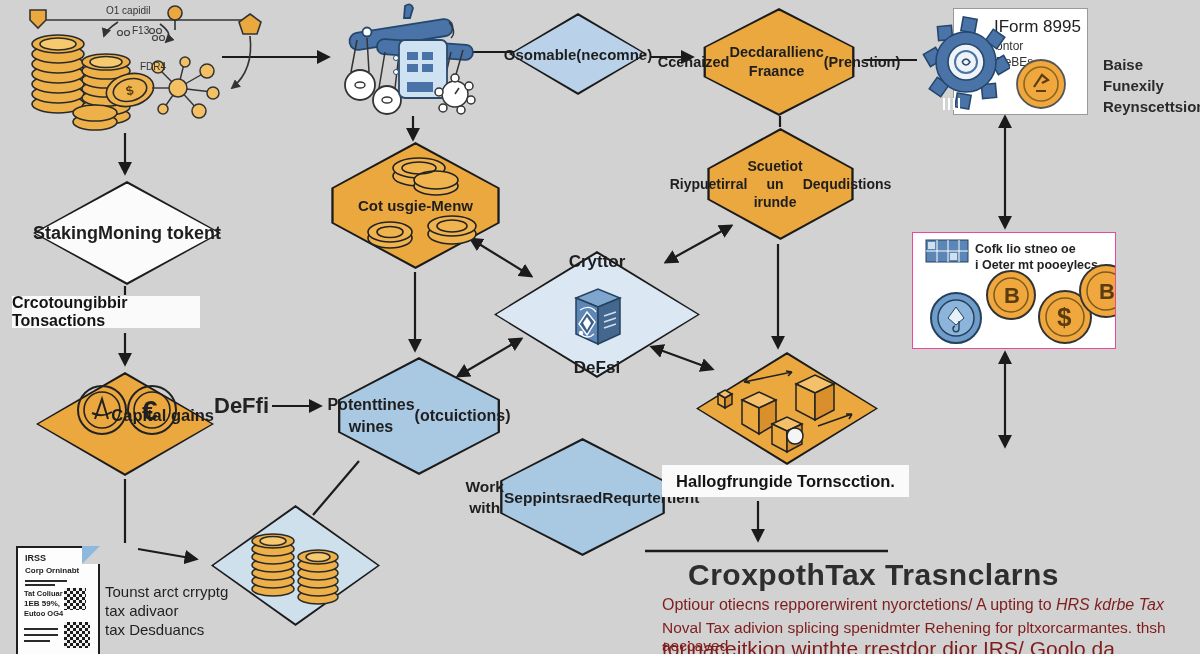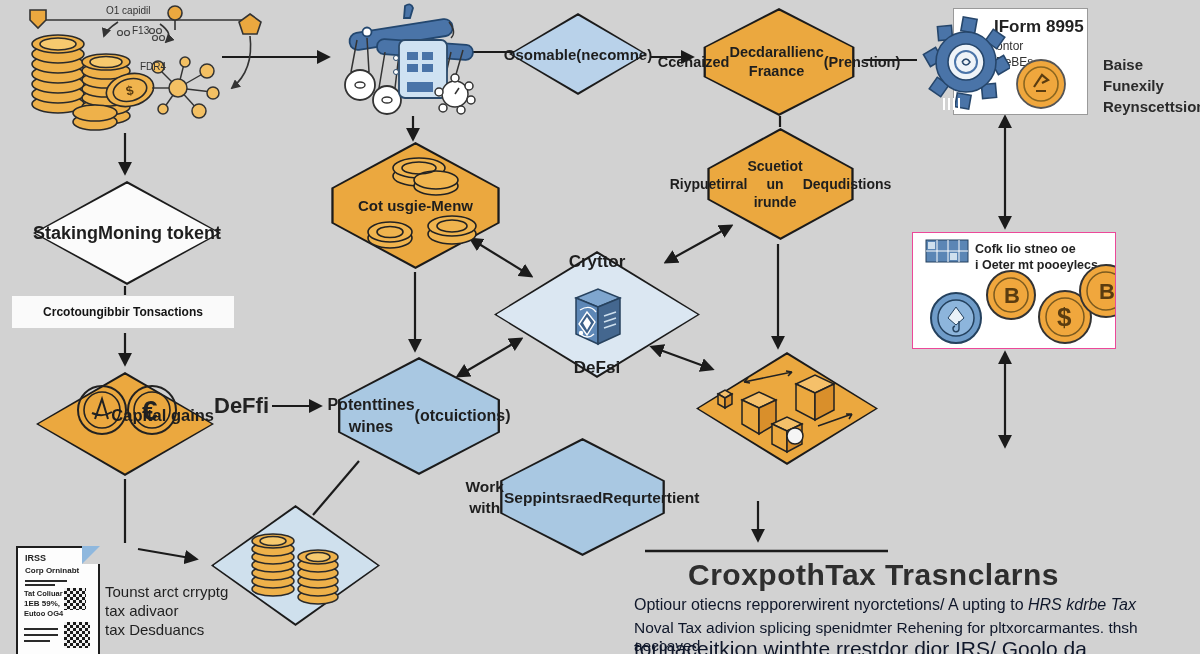--- a/index.html
+++ b/index.html
@@ -16,21 +16,21 @@
   .clip-h .d-edge,.clip-h .d-fill{clip-path:polygon(50% 0%,96% 36%,96% 64%,50% 100%,4% 64%,4% 36%);}
   .d-content{position:absolute;inset:0;display:flex;align-items:center;
              justify-content:center;text-align:center;font-weight:bold;color:#1e1e1e;z-index:2;}
   .f-orange{background:#eba83f;} .f-blue{background:#a9c8e2;} .f-bluel{background:#dbe7f2;}
   .f-white{background:#fbfbfb;} .f-bluepale{background:#cfe0ed;}
   .strip{position:absolute;background:#fafafa;display:flex;align-items:center;justify-content:center;
          font-weight:bold;color:#141414;z-index:4;}
   .card{position:absolute;background:#ffffff;border:1px solid #9a9a9a;z-index:3;}
   .note{position:absolute;font-weight:bold;color:#2b2b2b;line-height:21px;z-index:3;}
   .footer-title{position:absolute;font-size:30px;font-weight:bold;color:#2e2e2e;letter-spacing:.5px;z-index:3;}
-  .fline{position:absolute;color:#0f172a;z-index:3;}
+  .fline{position:absolute;color:#7f1d1d;z-index:3;margin-left:28px;}
   .doc{position:absolute;width:80px;height:106px;background:#fdfdfd;border:2px solid #1e1e1e;z-index:3;}
   .doc .fold{position:absolute;right:-2px;top:-2px;width:0;height:0;
              border-left:18px solid #8fb8de;border-top:18px solid #d2d2d2;transform:rotate(90deg);}
   .doc span{position:absolute;color:#222;white-space:nowrap;text-align:center;}
   .qr{position:absolute;background:repeating-conic-gradient(#1b1b1b 0% 25%,#f2f2f2 0% 50%);background-size:6px 6px;}
   .bar{position:absolute;height:2px;background:#2a2a2a;}
 </style>
 </head>
 <body>
 
@@ -225,21 +225,21 @@
     <path d="M44,52 q4,-6 8,0 q-4,6 -8,0" fill="none" stroke="#26466b" stroke-width="1.5"></path>
     <g stroke="#fff" stroke-width="2">
       <line x1="26" y1="88" x2="26" y2="100"></line>
         <line x1="31" y1="88" x2="31" y2="100"></line>
       <line x1="36" y1="88" x2="36" y2="100"></line>
         <line x1="41" y1="88" x2="41" y2="100"></line>
     </g>
   </svg>
 
   <div class="card" style="left:953px;top:8px;width:133px;height:105px">
-    <div class="abs" style="left:40px;top:8px;font-size:17px;font-weight:bold;color:#222">IForm 8995</div>
+    <div class="abs" style="left:40px;top:8px;font-size:17px;font-weight:normal;color:#222">IForm 8995</div>
     <div class="abs" style="left:42px;top:30px;font-size:12px;color:#333">ontor</div>
     <div class="abs" style="left:42px;top:46px;font-size:12px;color:#333">DeBEs</div>
     <svg class="abs" style="left:60px;top:48px" width="54" height="54" viewBox="0 0 54 54">
       <circle cx="27" cy="27" r="24" fill="#f0a73d" stroke="#555" stroke-width="1.8"></circle>
       <circle cx="27" cy="27" r="17" fill="none" stroke="#8a6620" stroke-width="1.6"></circle>
       <path d="M20,30 l8,-12 l6,5 l-6,3 M22,34 h10" fill="none" stroke="#5a3c10" stroke-width="2.2"></path>
     </svg>
   </div>
 
   <div class="note" style="left:1103px;top:54px;font-size:15px">
@@ -340,21 +340,21 @@
       <text x="91" y="70" font-size="22" font-weight="bold" fill="#5a3c10">B</text>
       <circle cx="152" cy="84" r="26" fill="#f0a73d" stroke="#333" stroke-width="2"></circle>
       <circle cx="152" cy="84" r="19" fill="none" stroke="#7a5a1f" stroke-width="1.5"></circle>
       <text x="144" y="93" font-size="26" font-weight="bold" fill="#5a3c10">$</text>
       <circle cx="193" cy="58" r="26" fill="#f0a73d" stroke="#333" stroke-width="2"></circle>
       <circle cx="193" cy="58" r="19" fill="none" stroke="#7a5a1f" stroke-width="1.5"></circle>
       <text x="186" y="66" font-size="22" font-weight="bold" fill="#5a3c10">B</text>
     </svg>
   </div>
 
-  <div class="strip" style="left:12px;top:296px;width:222px;height:32px;font-size:12px">
+  <div class="strip" style="left:12px;top:296px;width:188px;height:32px;font-size:16px">
     <span>Crcotoungibbir Tonsactions</span>
   </div>
 
   <div class="diamond clip-d" style="left:36px;top:372px;width:178px;height:104px">
     <div class="d-edge"></div>
       <div class="d-fill f-orange"></div>
     <svg class="abs" style="left:0;top:0;z-index:2" width="178" height="104" viewBox="0 0 178 104">
       <circle cx="66" cy="38" r="24" fill="none" stroke="#222" stroke-width="2"></circle>
       <circle cx="66" cy="38" r="18" fill="none" stroke="#222" stroke-width="1.6"></circle>
       <path d="M59,47 L66,27 L72,47 M56,41 Q66,46 76,40" fill="none" stroke="#222" stroke-width="2"></path>
@@ -415,20 +415,23 @@
   <div class="diamond clip-h" style="left:493px;top:438px;width:179px;height:118px">
     <div class="d-edge"></div>
       <div class="d-fill f-blue"></div>
     <div class="d-content" style="font-size:15.5px;line-height:21px">
       <span>Work with</span>
       <span>Seppintsraed</span>
       <span>Requrtertient</span>
     </div>
   </div>
 
+  <div class="strip" style="left:662px;top:465px;width:247px;height:32px;font-size:16.5px">
+    <span>Hallogfrungide Tornscction.</span>
+  </div>
 
 
   <div class="diamond clip-d" style="left:211px;top:505px;width:169px;height:121px">
     <div class="d-edge"></div>
       <div class="d-fill f-bluepale"></div>
     <svg class="abs" style="left:0;top:0;z-index:2" width="169" height="121" viewBox="0 0 169 121">
       <g stroke="#2a2a2a" stroke-width="1.5">
         <g fill="#eeb14a">
           <ellipse cx="62" cy="84" rx="21" ry="7"></ellipse>
             <ellipse cx="62" cy="76" rx="21" ry="7"></ellipse>

